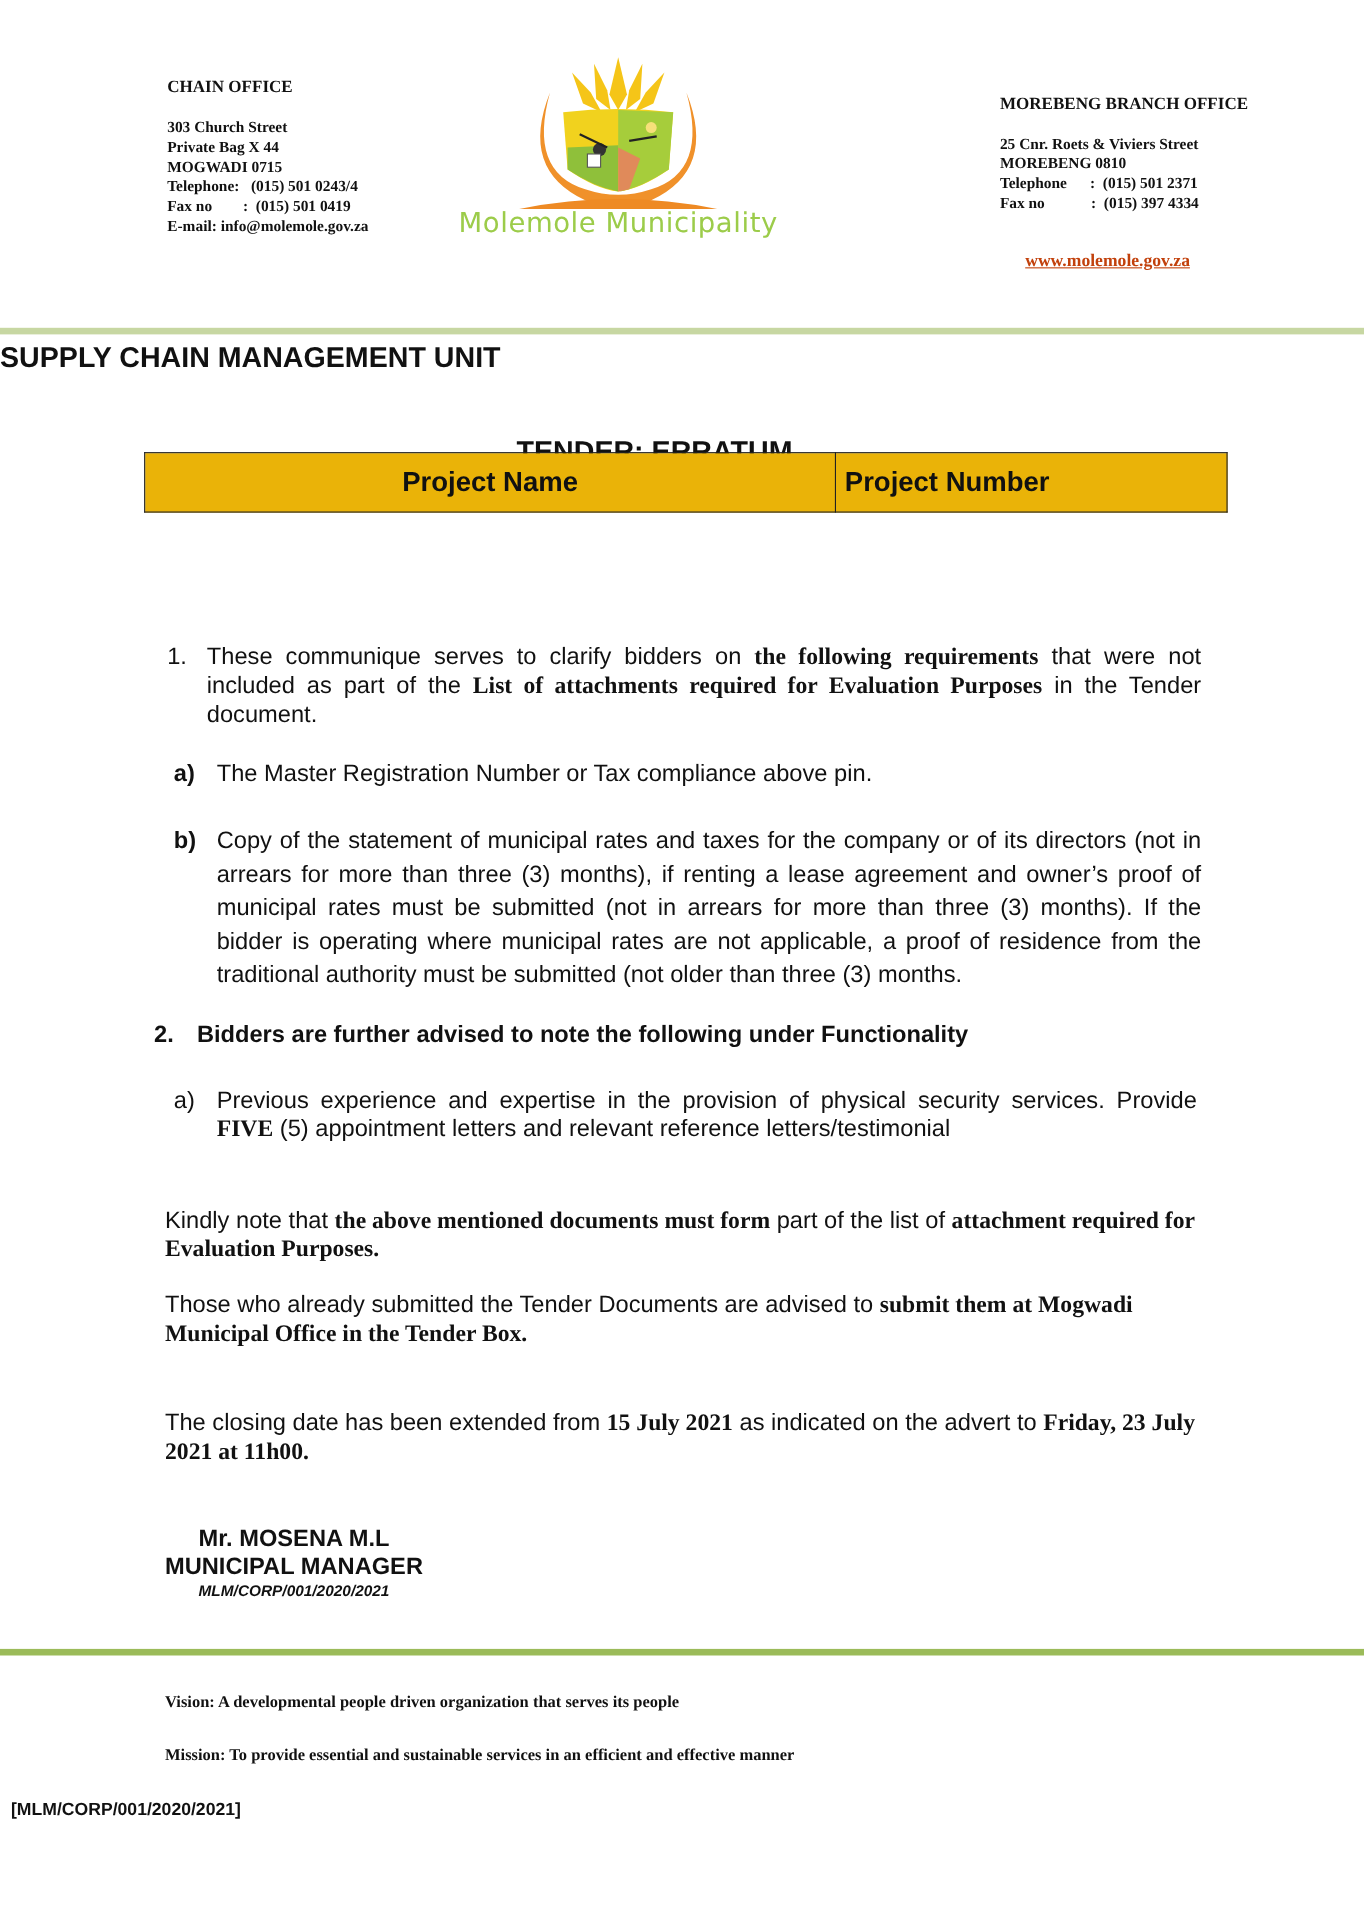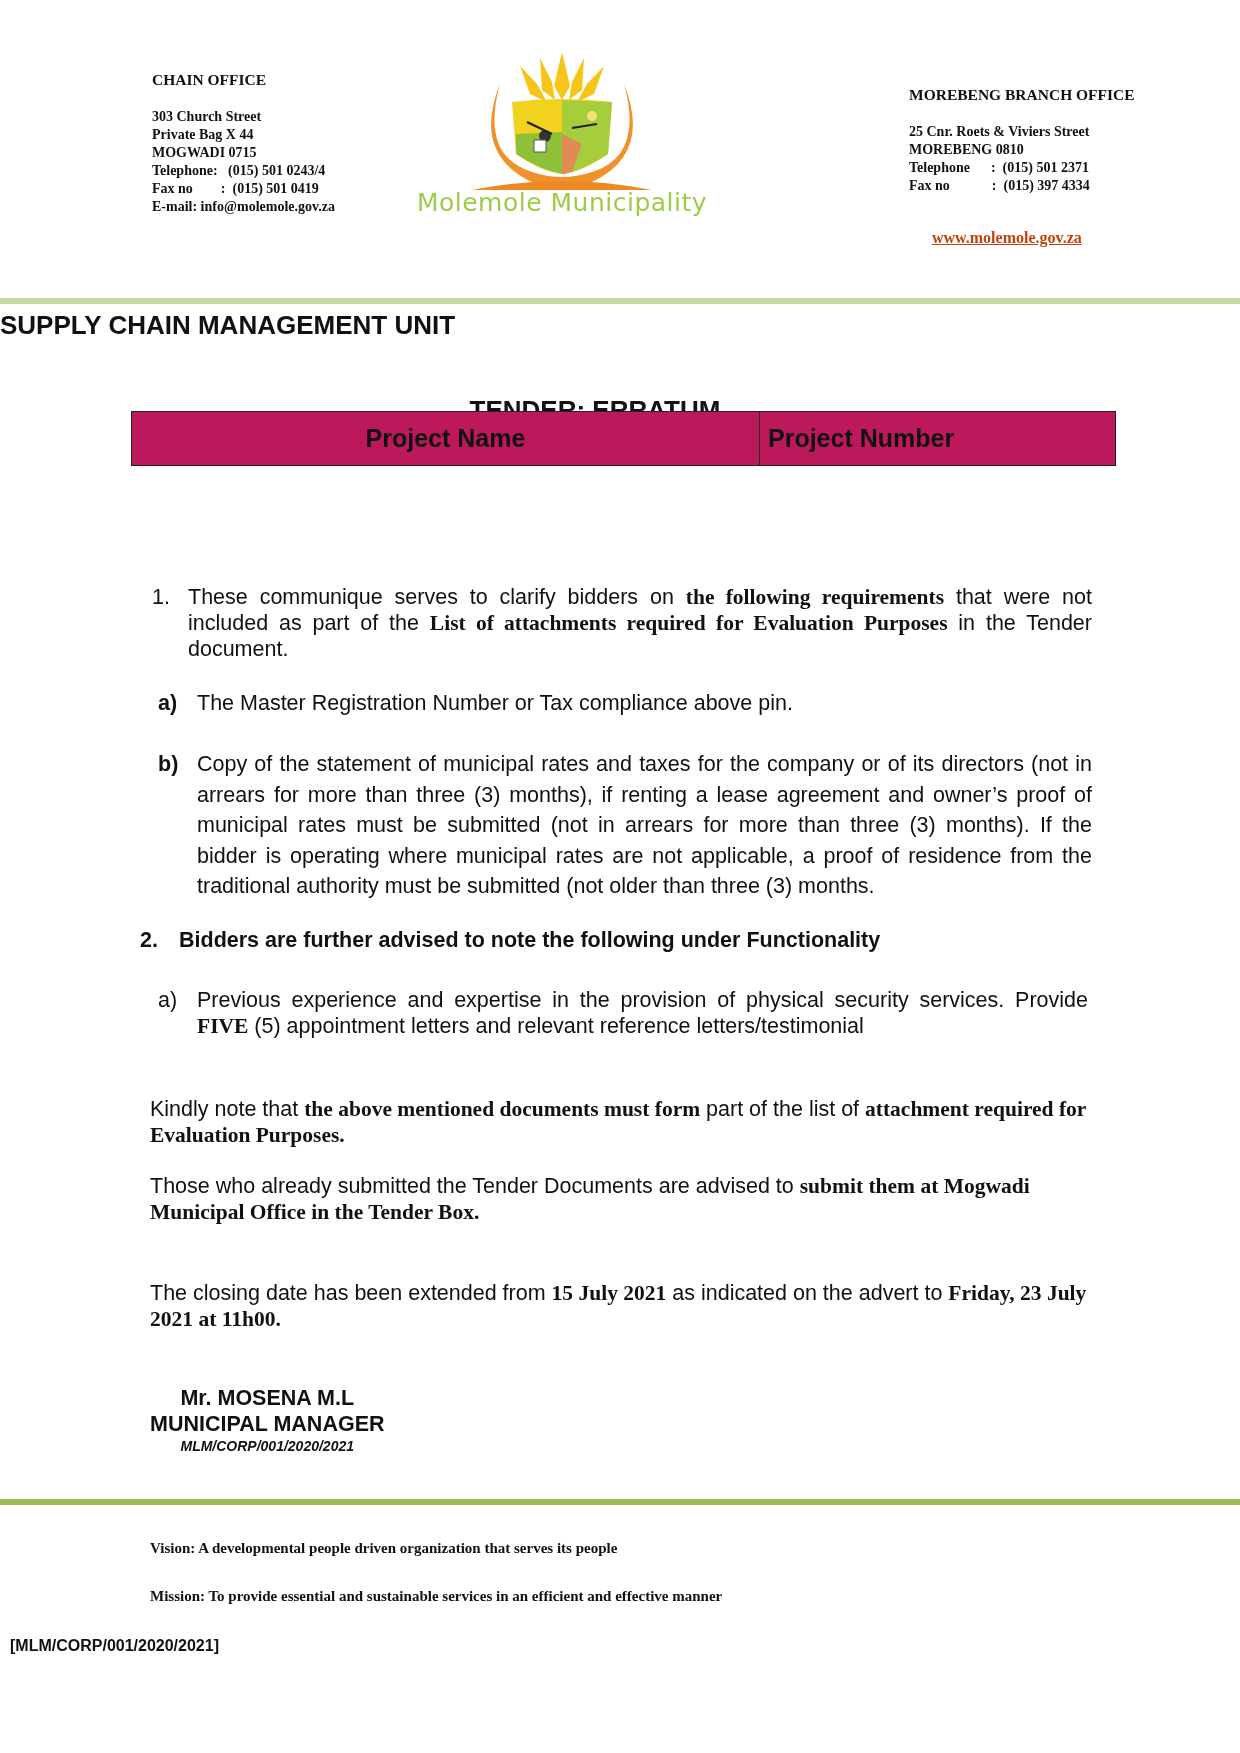--- a/index.html
+++ b/index.html
@@ -18,21 +18,21 @@
   .logo-text { position:absolute; left:0; top:144px; width:300px; text-align:center; font-family:"DejaVu Sans", sans-serif; font-size:25px; color:#9ccc4a; letter-spacing:0.5px; }
 
   .rule-top { position:absolute; left:0; top:298px; width:1240px; height:6px; background:#c7d7a2; }
   .rule-bottom { position:absolute; left:0; top:1499px; width:1240px; height:6px; background:#9bbb59; }
 
   .unit-title { position:absolute; left:0; width:1190px; top:310px; text-align:left; font-weight:bold; font-size:26px; }
   .tender-title { position:absolute; left:0; width:1190px; top:377px; text-align:center; font-weight:bold; font-size:26px;margin-top:18px; }
 
   table.proj { position:absolute; left:131px; top:411px; width:985px; border-collapse:collapse; font-weight:bold; font-size:25px; }
   table.proj td { border:1.5px solid #222; padding:0 8px; vertical-align:top; }
-  table.proj tr.hdr td { background:#be185d; height:53px; vertical-align:middle; }
+  table.proj tr.hdr td { background:#eab308; height:53px; vertical-align:middle; }
   .c1 { width:611px; text-align:center; }
   .c2 { text-align:left; }
   table.proj tr.body td { height:62px; line-height:31px; }
 
   .body-text { position:absolute; font-size:21.5px; line-height:26px; }
   .p1 { left:152px; top:584px; width:940px; }
   .p1 .num { position:absolute; left:0; top:0; }
   .p1 .txt { margin-left:36px; text-align:justify; }
   .pa { left:158px; top:690px; width:930px; }
   .pb { left:158px; top:749px; width:934px; line-height:30.5px; }

